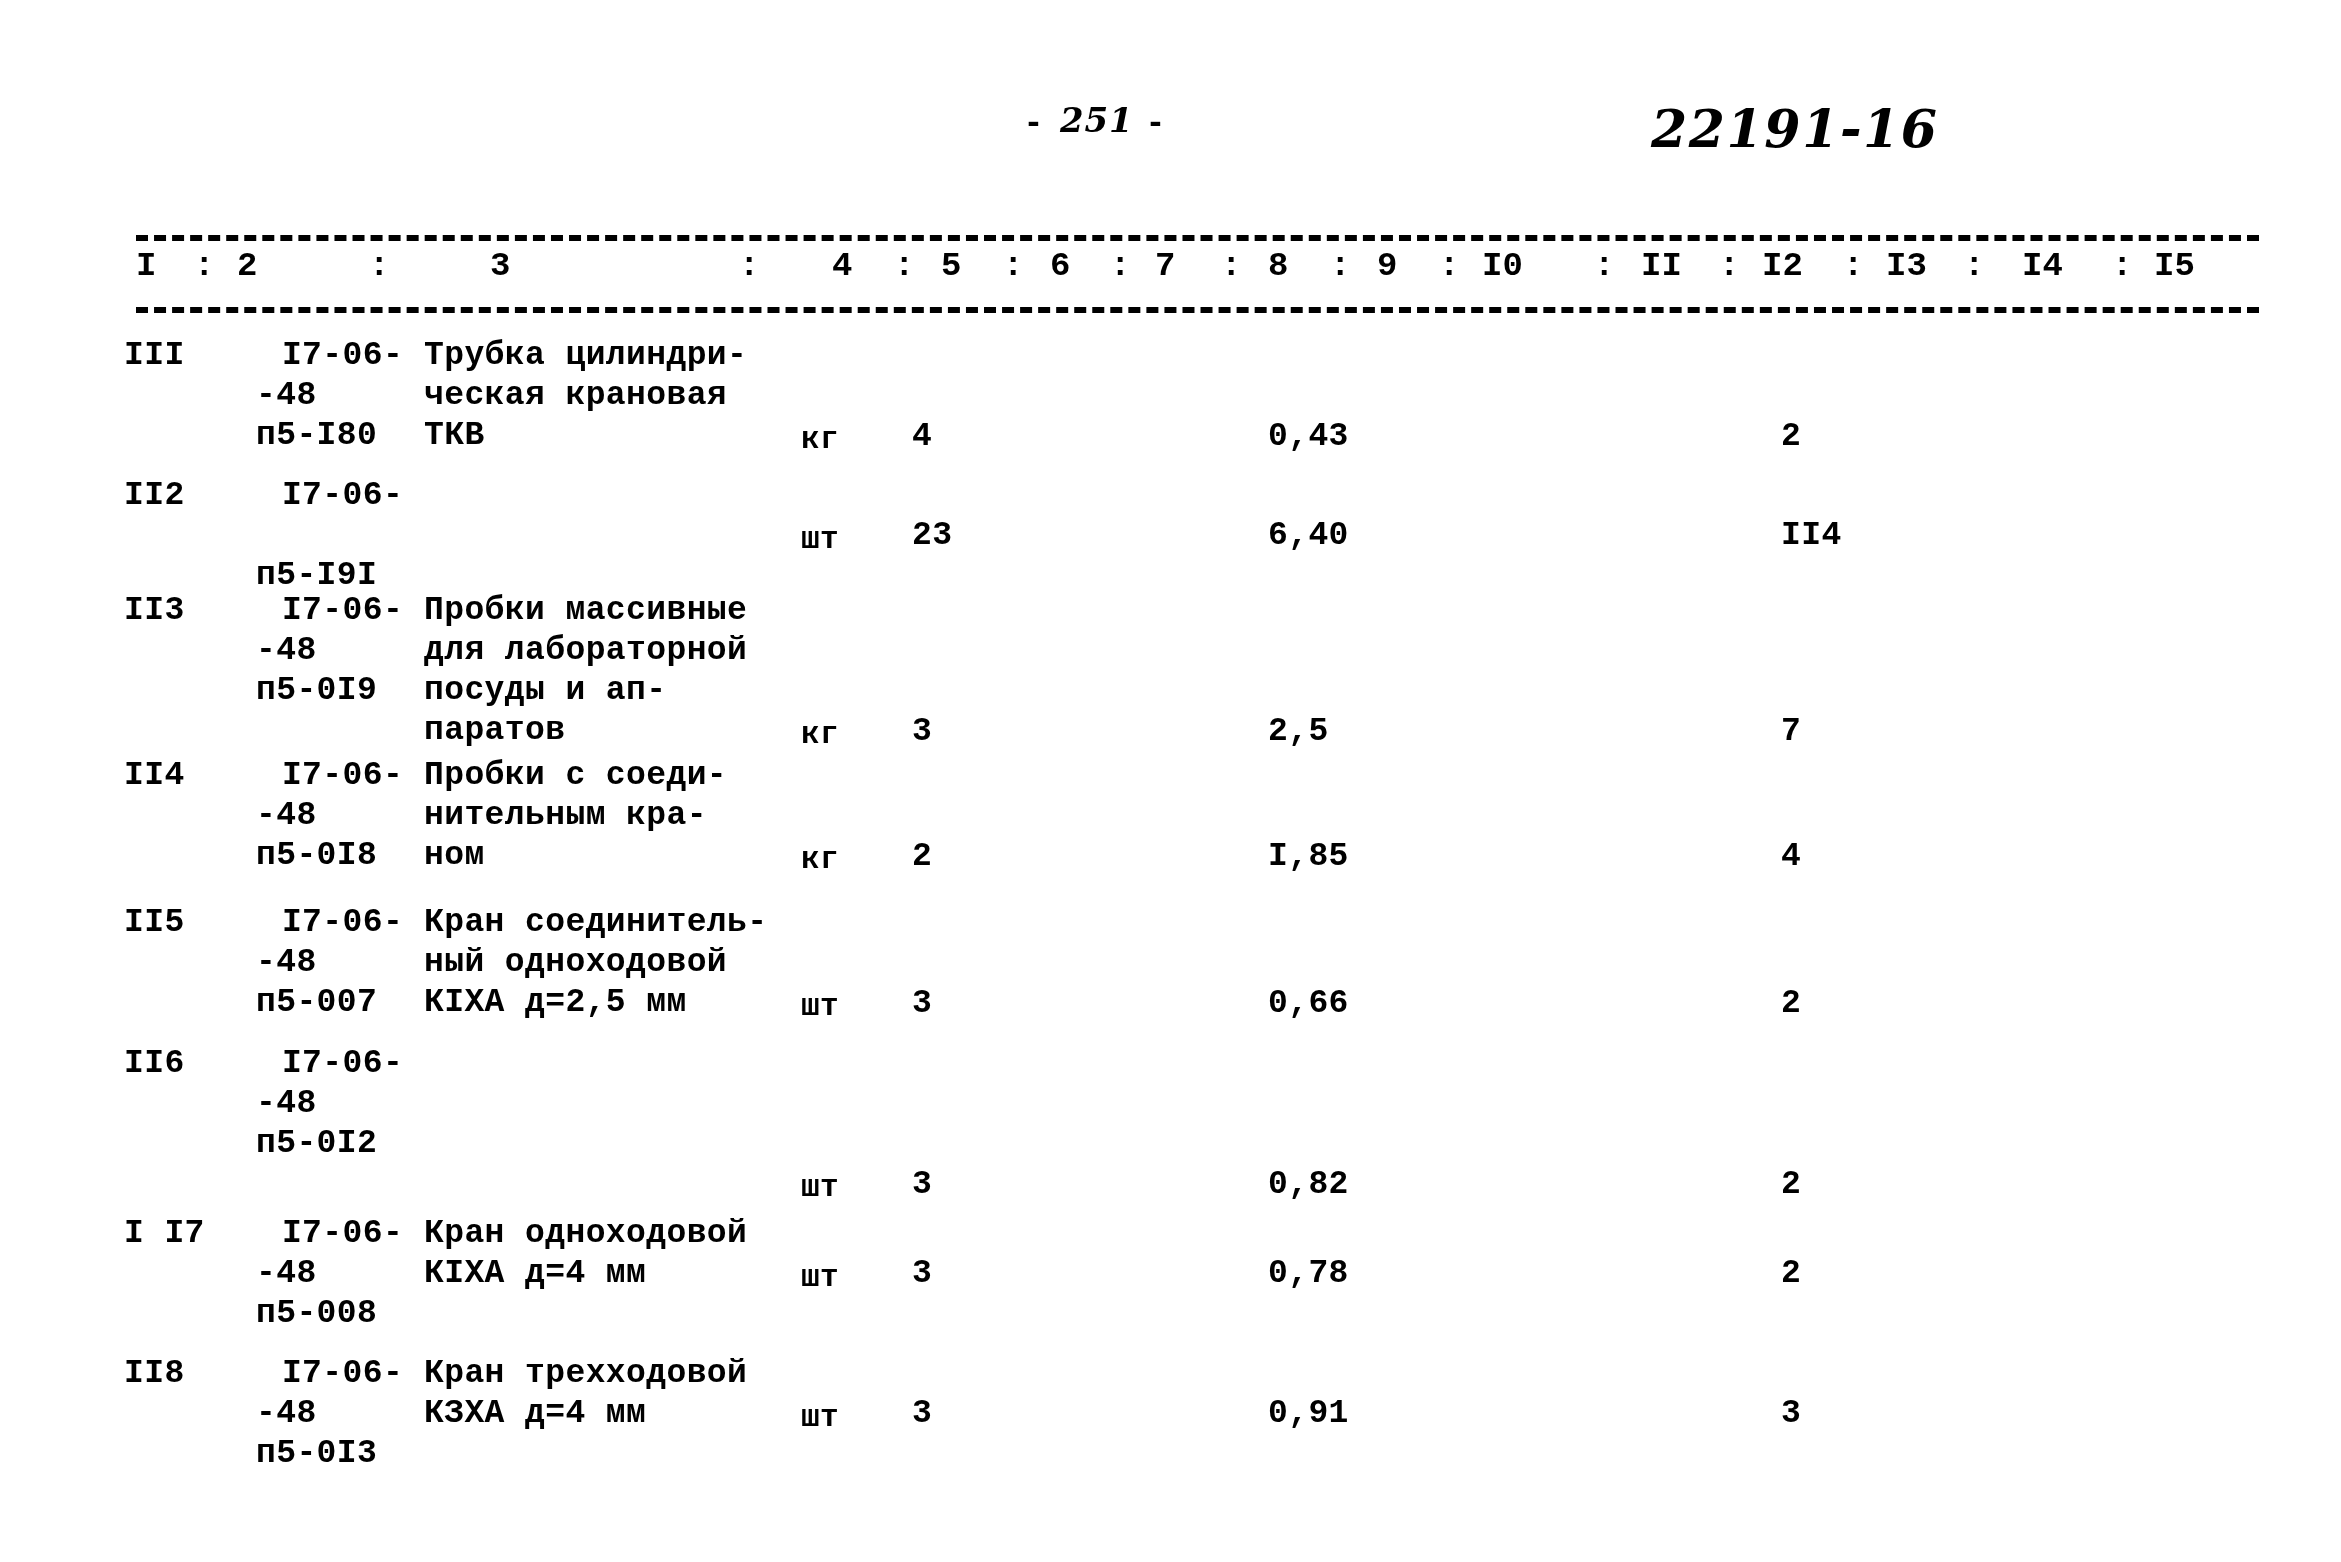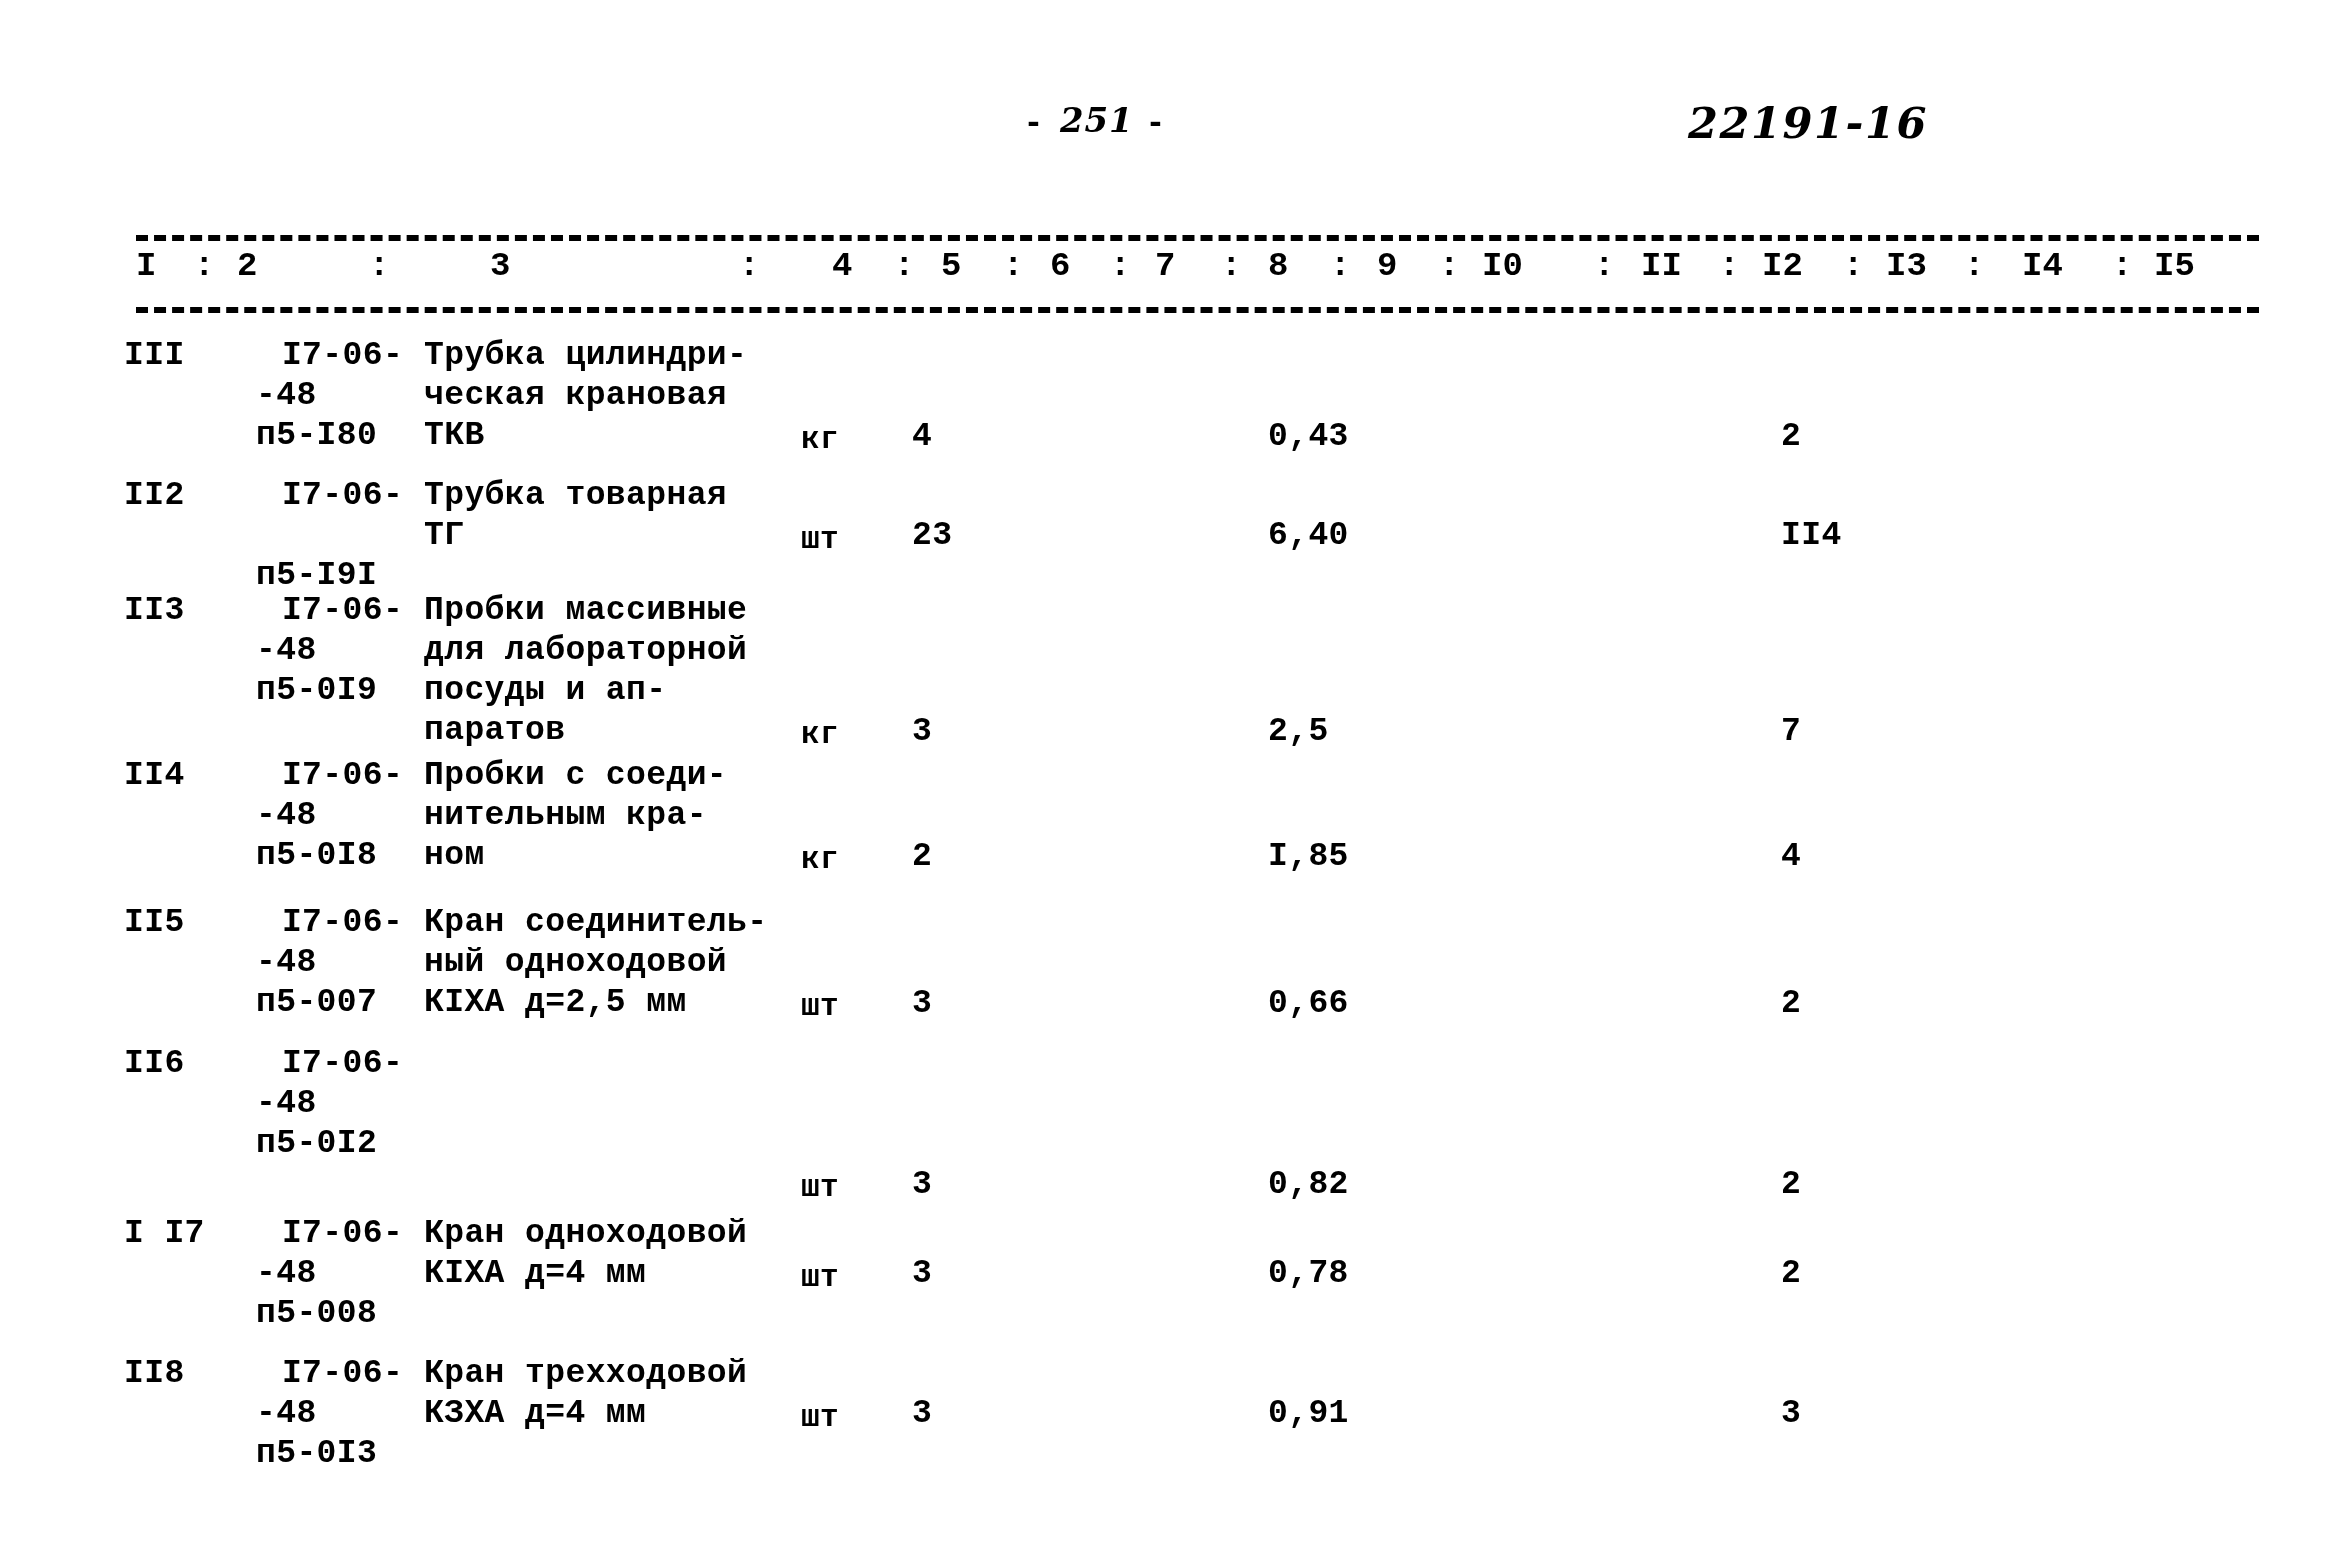--- a/index.html
+++ b/index.html
@@ -60,24 +60,23 @@
     font-size: 34px;
     letter-spacing: 0.8px;
   }
   .hdr-right {
     position: absolute;
     left: 1651px;
     top: 98px;
     font-family: "DejaVu Serif", serif;
     font-style: italic;
     font-weight: 700;
-    font-size: 43px;
+    font-size: 52px;
     letter-spacing: 1.6px;
     white-space: nowrap;
-    margin-left: 37px;
   }
 
   
   .rule {
     position: absolute;
     left: 136px;
     width: 2123px;
     height: 0;
     border-top: 6.2px dashed #000;
   }
@@ -187,22 +186,20 @@
 ческая крановая
 ТКВ</div>
         <div class="cell c-unit" style="top: 84px;">кг</div>
         <div class="cell c-qty" style="top: 81px;">4</div>
         <div class="cell c-price" style="top: 81px;">0,43</div>
         <div class="cell c-total" style="top: 81px;">2</div>
       </div>
       <div class="row" style="position: absolute; top: 149px; left: 0px; height: 148px;">
         <div class="cell c-num" style="top: 0px;">II2</div>
         <div class="cell c-code" style="top: 0px;"><span class="ind">I7-06-</span><span class="ind2">&nbsp;</span><span class="ind2">п5-I9I</span></div>
-        <div class="cell c-desc" style="top: 0px;">Трубка товарная
-ТГ</div>
         <div class="cell c-unit" style="top: 44px;">шт</div>
         <div class="cell c-qty" style="top: 40px;">23</div>
         <div class="cell c-price" style="top: 40px;">6,40</div>
         <div class="cell c-total" style="top: 40px;">II4</div>
       </div>
       <div class="row" style="position: absolute; top: 264px; left: 0px; height: 148px;">
         <div class="cell c-num" style="top: 0px;">II3</div>
         <div class="cell c-code" style="top: 0px;"><span class="ind">I7-06-</span><span class="ind2">-48</span><span class="ind2">п5-0I9</span></div>
         <div class="cell c-desc" style="top: 0px;">Пробки массивные
 для лабораторной

